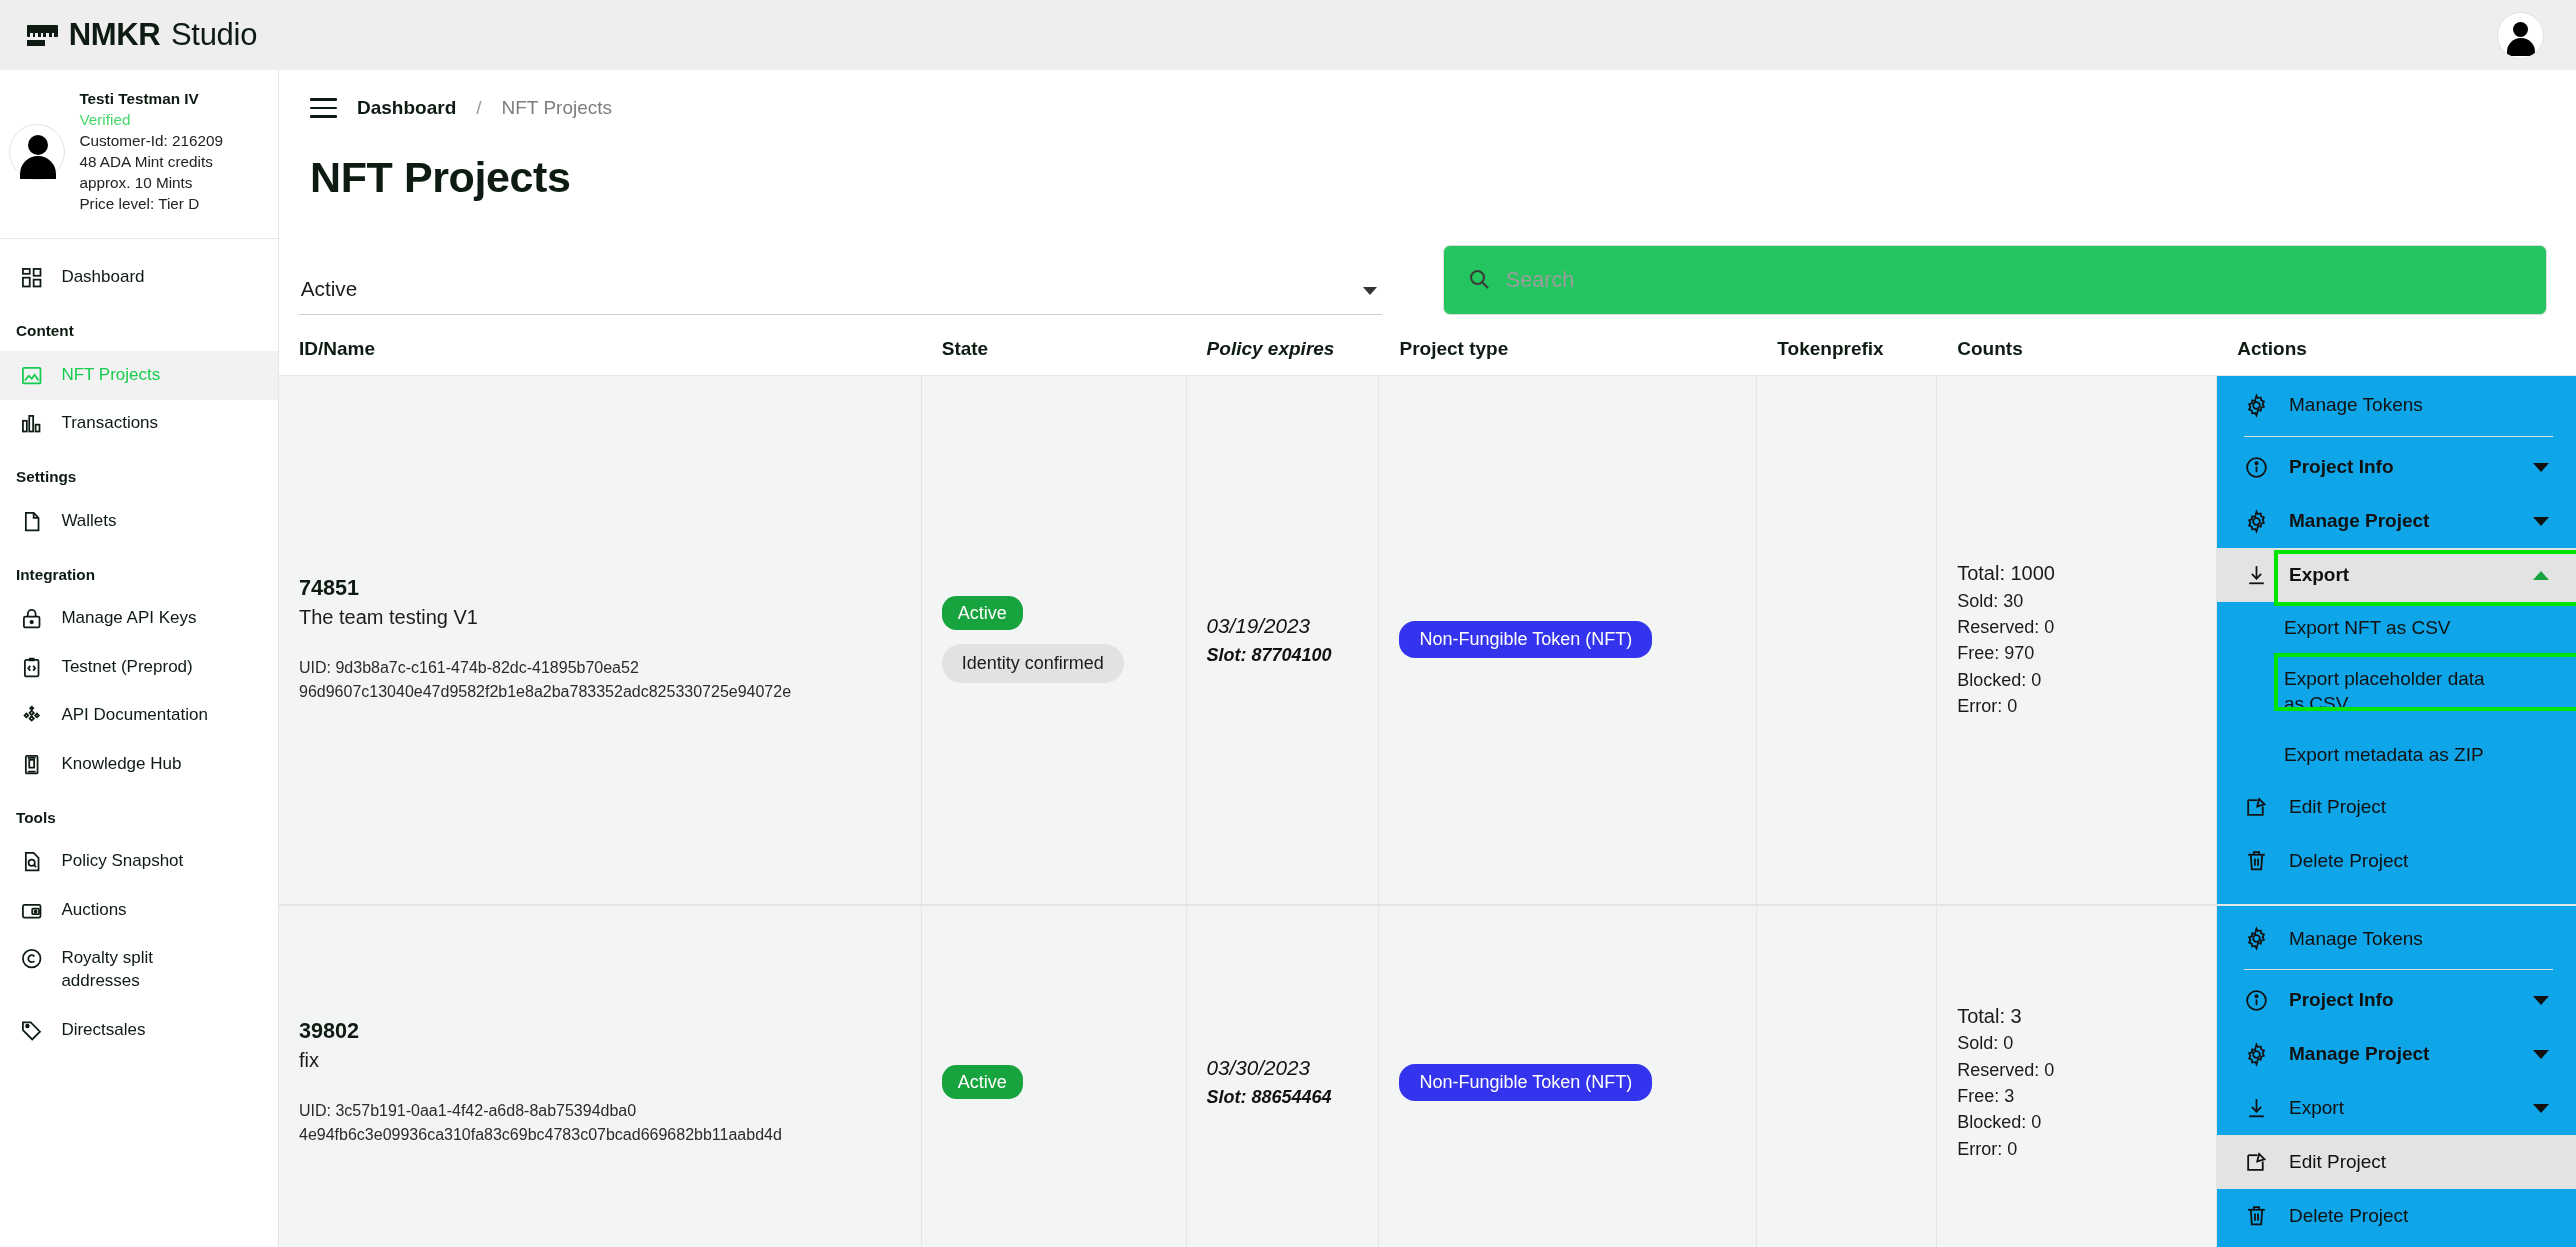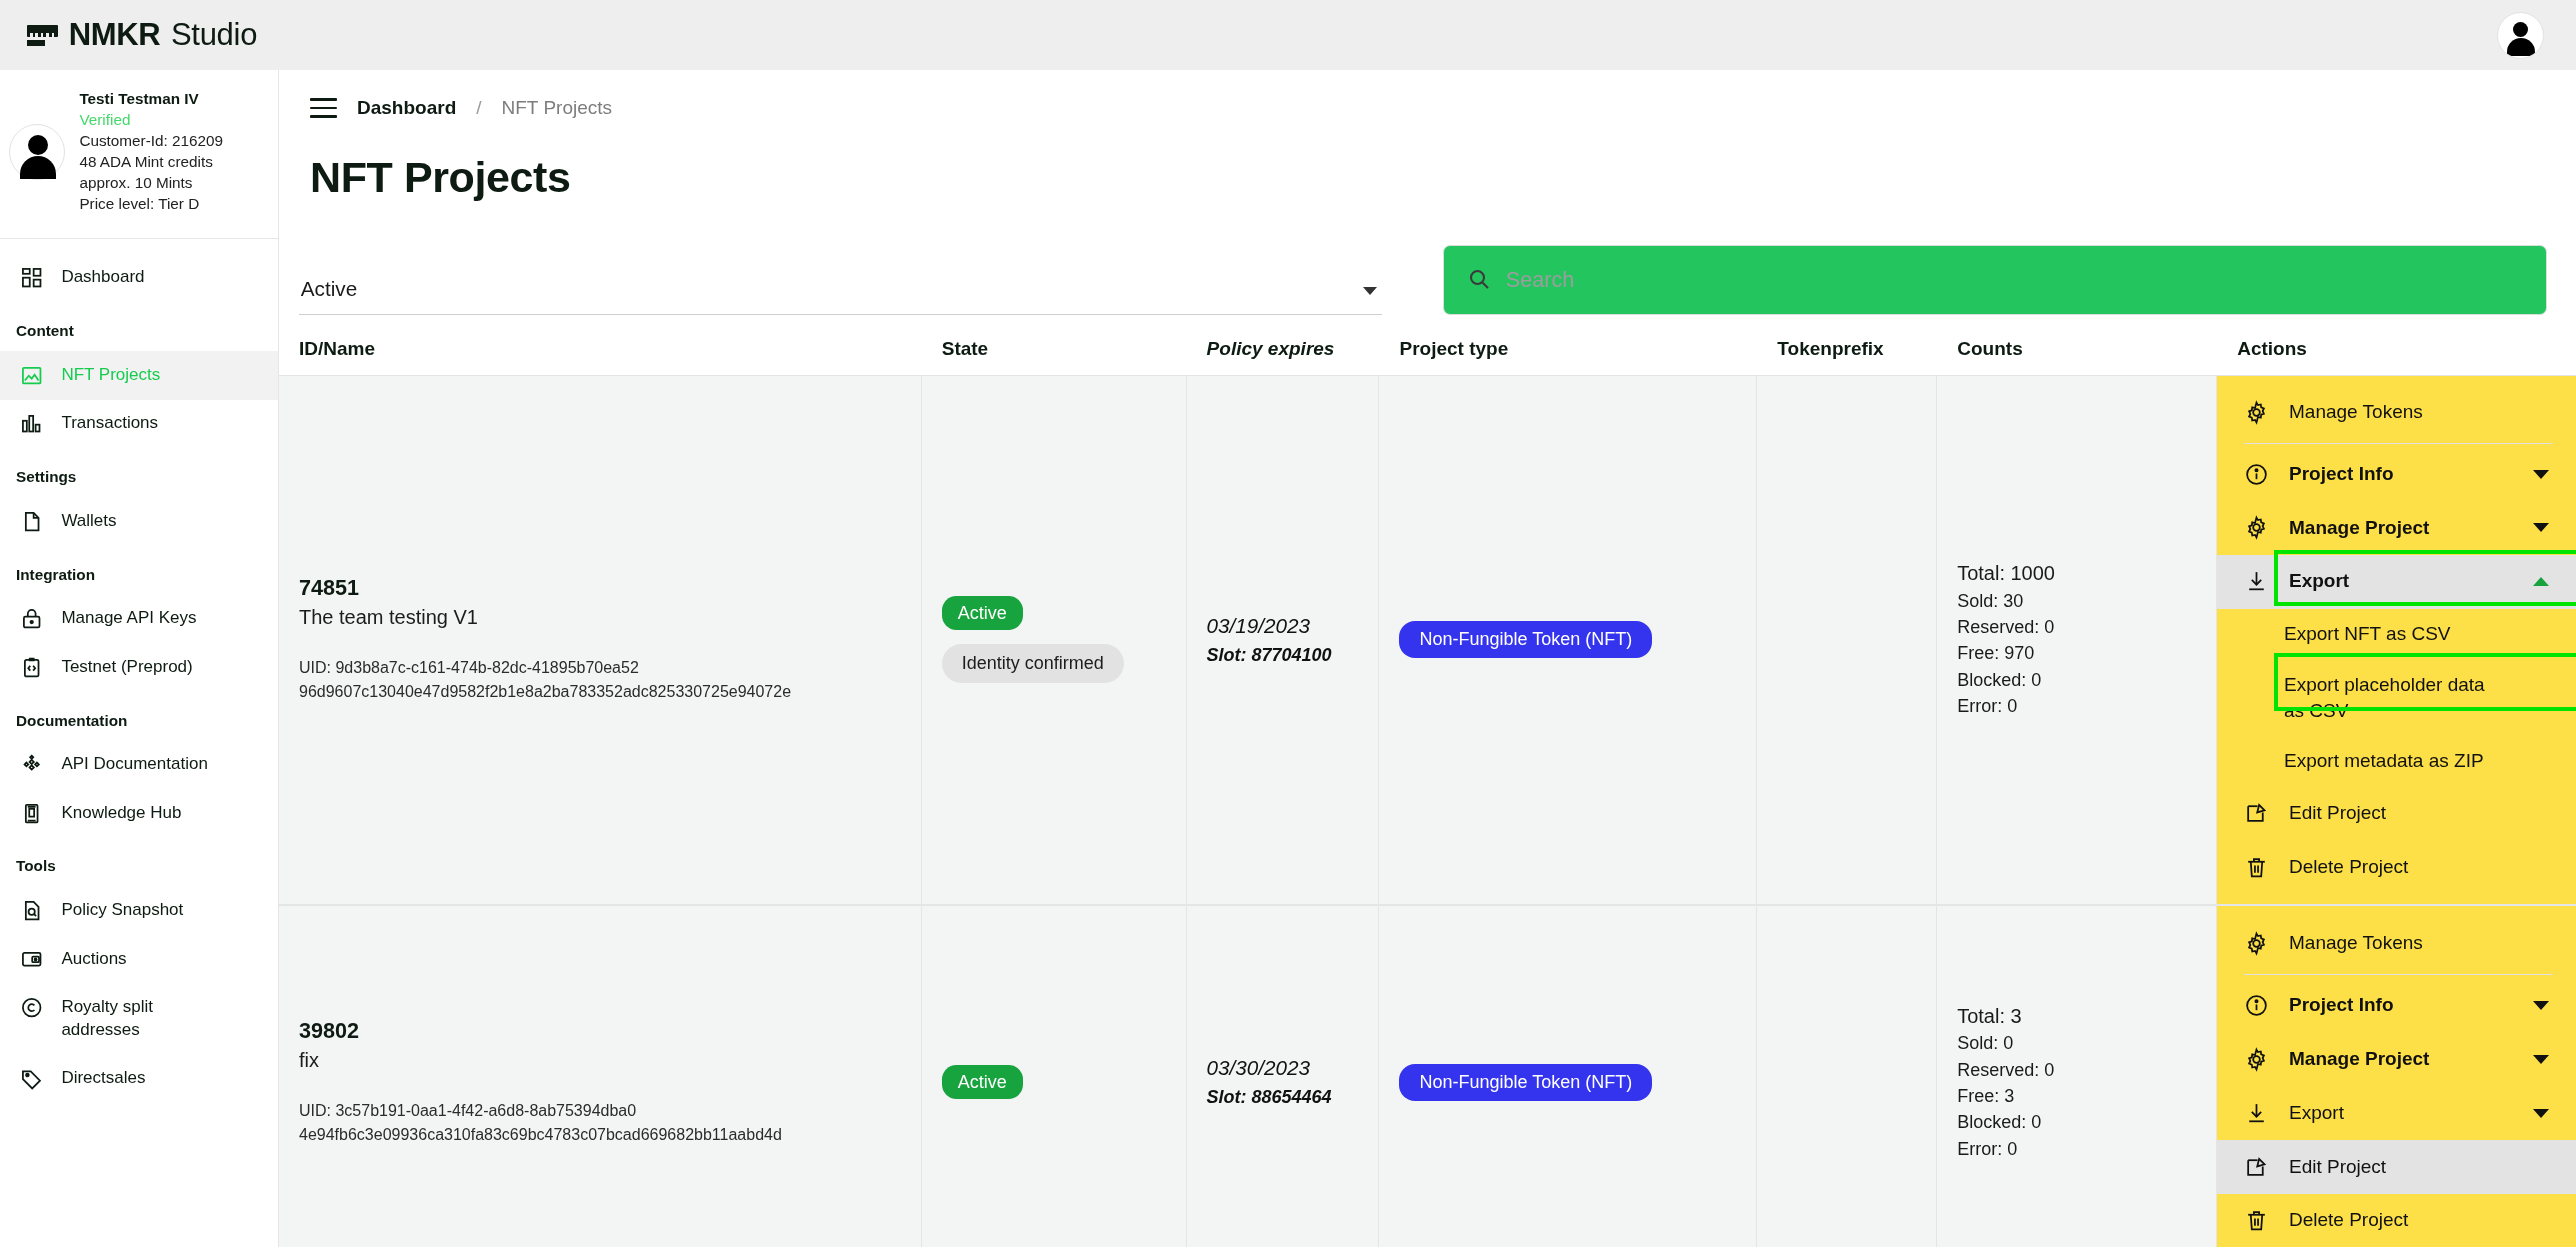--- a/index.html
+++ b/index.html
@@ -156,21 +156,21 @@
 
   .trow {
     display: flex; background: #f3f4f4;
     border-top: 0.9px solid #e4e5e5; border-bottom: 0.9px solid #e4e5e5;
     position: relative;
   }
   .td {
     padding: 25px 20px; border-right: 0.9px solid #e4e5e5;
     display: flex; flex-direction: column; justify-content: center;
   }
-  .td.actions-cell { border-right: none; background: #fde047; padding: 16px 0; justify-content: center; }
+  .td.actions-cell { border-right: none; background: #0ea5e9; padding: 16px 0; justify-content: flex-end; }
   .row1 { height: 530px; }
   .row2 { height: 355px; }
 
   .proj-id { font-size: 21.6px; font-weight: 700; color: #0d1b12; }
   .proj-name { font-size: 20px; color: #1c1c1c; margin-top: 5.4px; }
   .proj-uid { font-size: 16px; color: #2b2b2b; margin-top: 27px; line-height: 1.5; word-break: break-all; }
 
   .badge-active {
     display: inline-block; background: #17a33d; color: #fff;
     font-size: 18px; padding: 6.3px 16px; border-radius: 14.4px; align-self: flex-start;
@@ -323,21 +323,20 @@
         <span class="nav-icon">
           <svg viewBox="0 0 24 24">
               <rect x="5" y="4" width="14" height="17" rx="1.5"></rect>
               <path d="M10 2.6h4v2h-4z" fill="#0d1b12"></path>
               <path d="M10.5 10l-2 2.5 2 2.5M13.5 10l2 2.5-2 2.5"></path>
             </svg>
         </span>
         <span class="nav-label">Testnet (Preprod)</span>
       </div>
 
-      <div class="nav-section-label">Documentation</div>
       <div class="nav-item">
         <span class="nav-icon">
           <svg viewBox="0 0 24 24" fill="#0d1b12" stroke="none">
               <path d="M12 7l2.2 2.2L12 11.4 9.8 9.2z"></path>
               <path d="M12 12.6l2.2 2.2L12 17l-2.2-2.2z"></path>
               <path d="M6.6 9.8l1.9 1.9-1.9 1.9-1.9-1.9z"></path>
               <path d="M17.4 9.8l1.9 1.9-1.9 1.9-1.9-1.9z"></path>
               <path d="M12 2.8l1.6 1.6L12 6l-1.6-1.6z"></path>
             </svg>
         </span>

